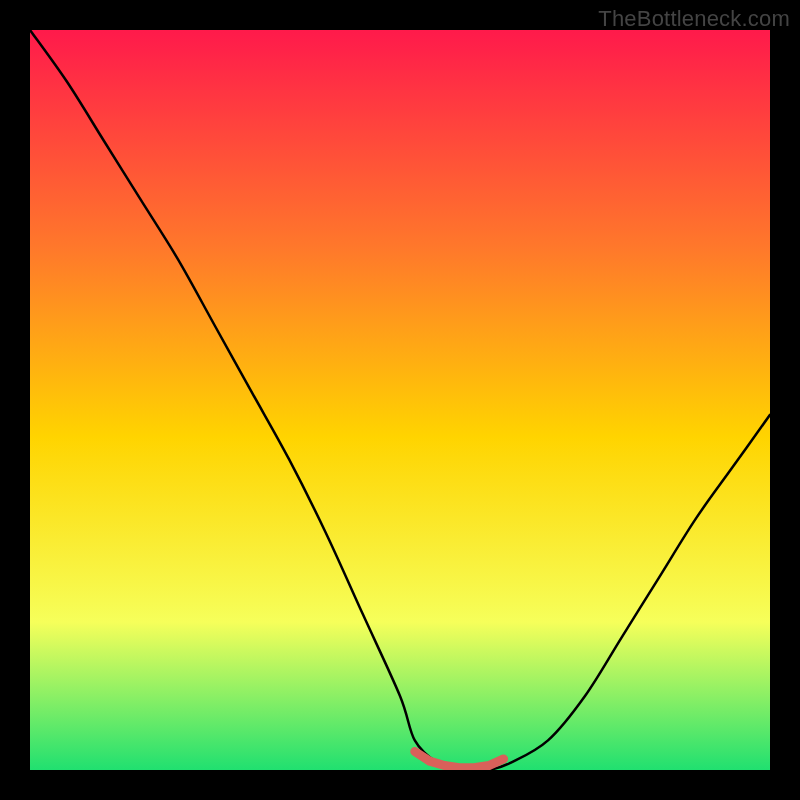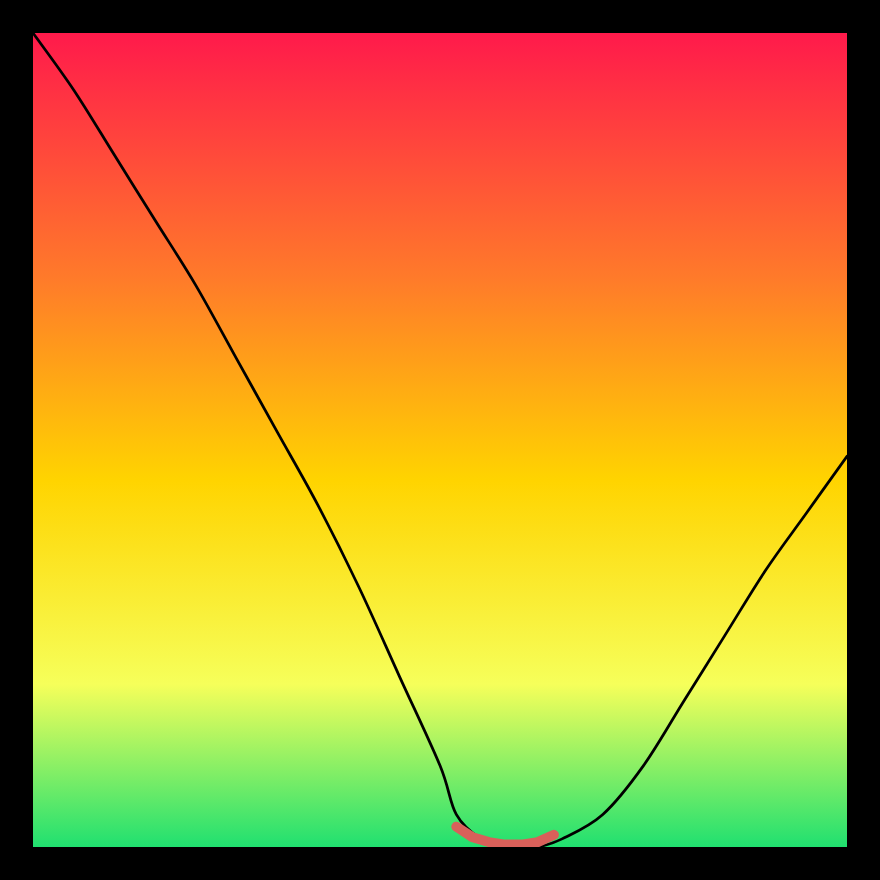--- a/index.html
+++ b/index.html
@@ -34,20 +34,21 @@
     font-weight: 500;
     letter-spacing: 0.2px;
     user-select: none;
   }
 </style>
 </head>
 <body>
 
 <div class="frame">
 
+  <div class="watermark">TheBottleneck.com</div>
 
   <div class="plot">
     <svg id="plot-svg" viewBox="0 0 740 740" width="740" height="740" preserveAspectRatio="none">
       <defs>
         <linearGradient id="bg-grad" x1="0" y1="0" x2="0" y2="1">
           <stop id="g0" offset="0%" stop-color="#ff1a4b"></stop>
           <stop id="g1" offset="30%" stop-color="#ff7a2a"></stop>
           <stop id="g2" offset="55%" stop-color="#ffd400"></stop>
           <stop id="g3" offset="80%" stop-color="#f6ff5a"></stop>
           <stop id="g4" offset="100%" stop-color="#20e070"></stop>

